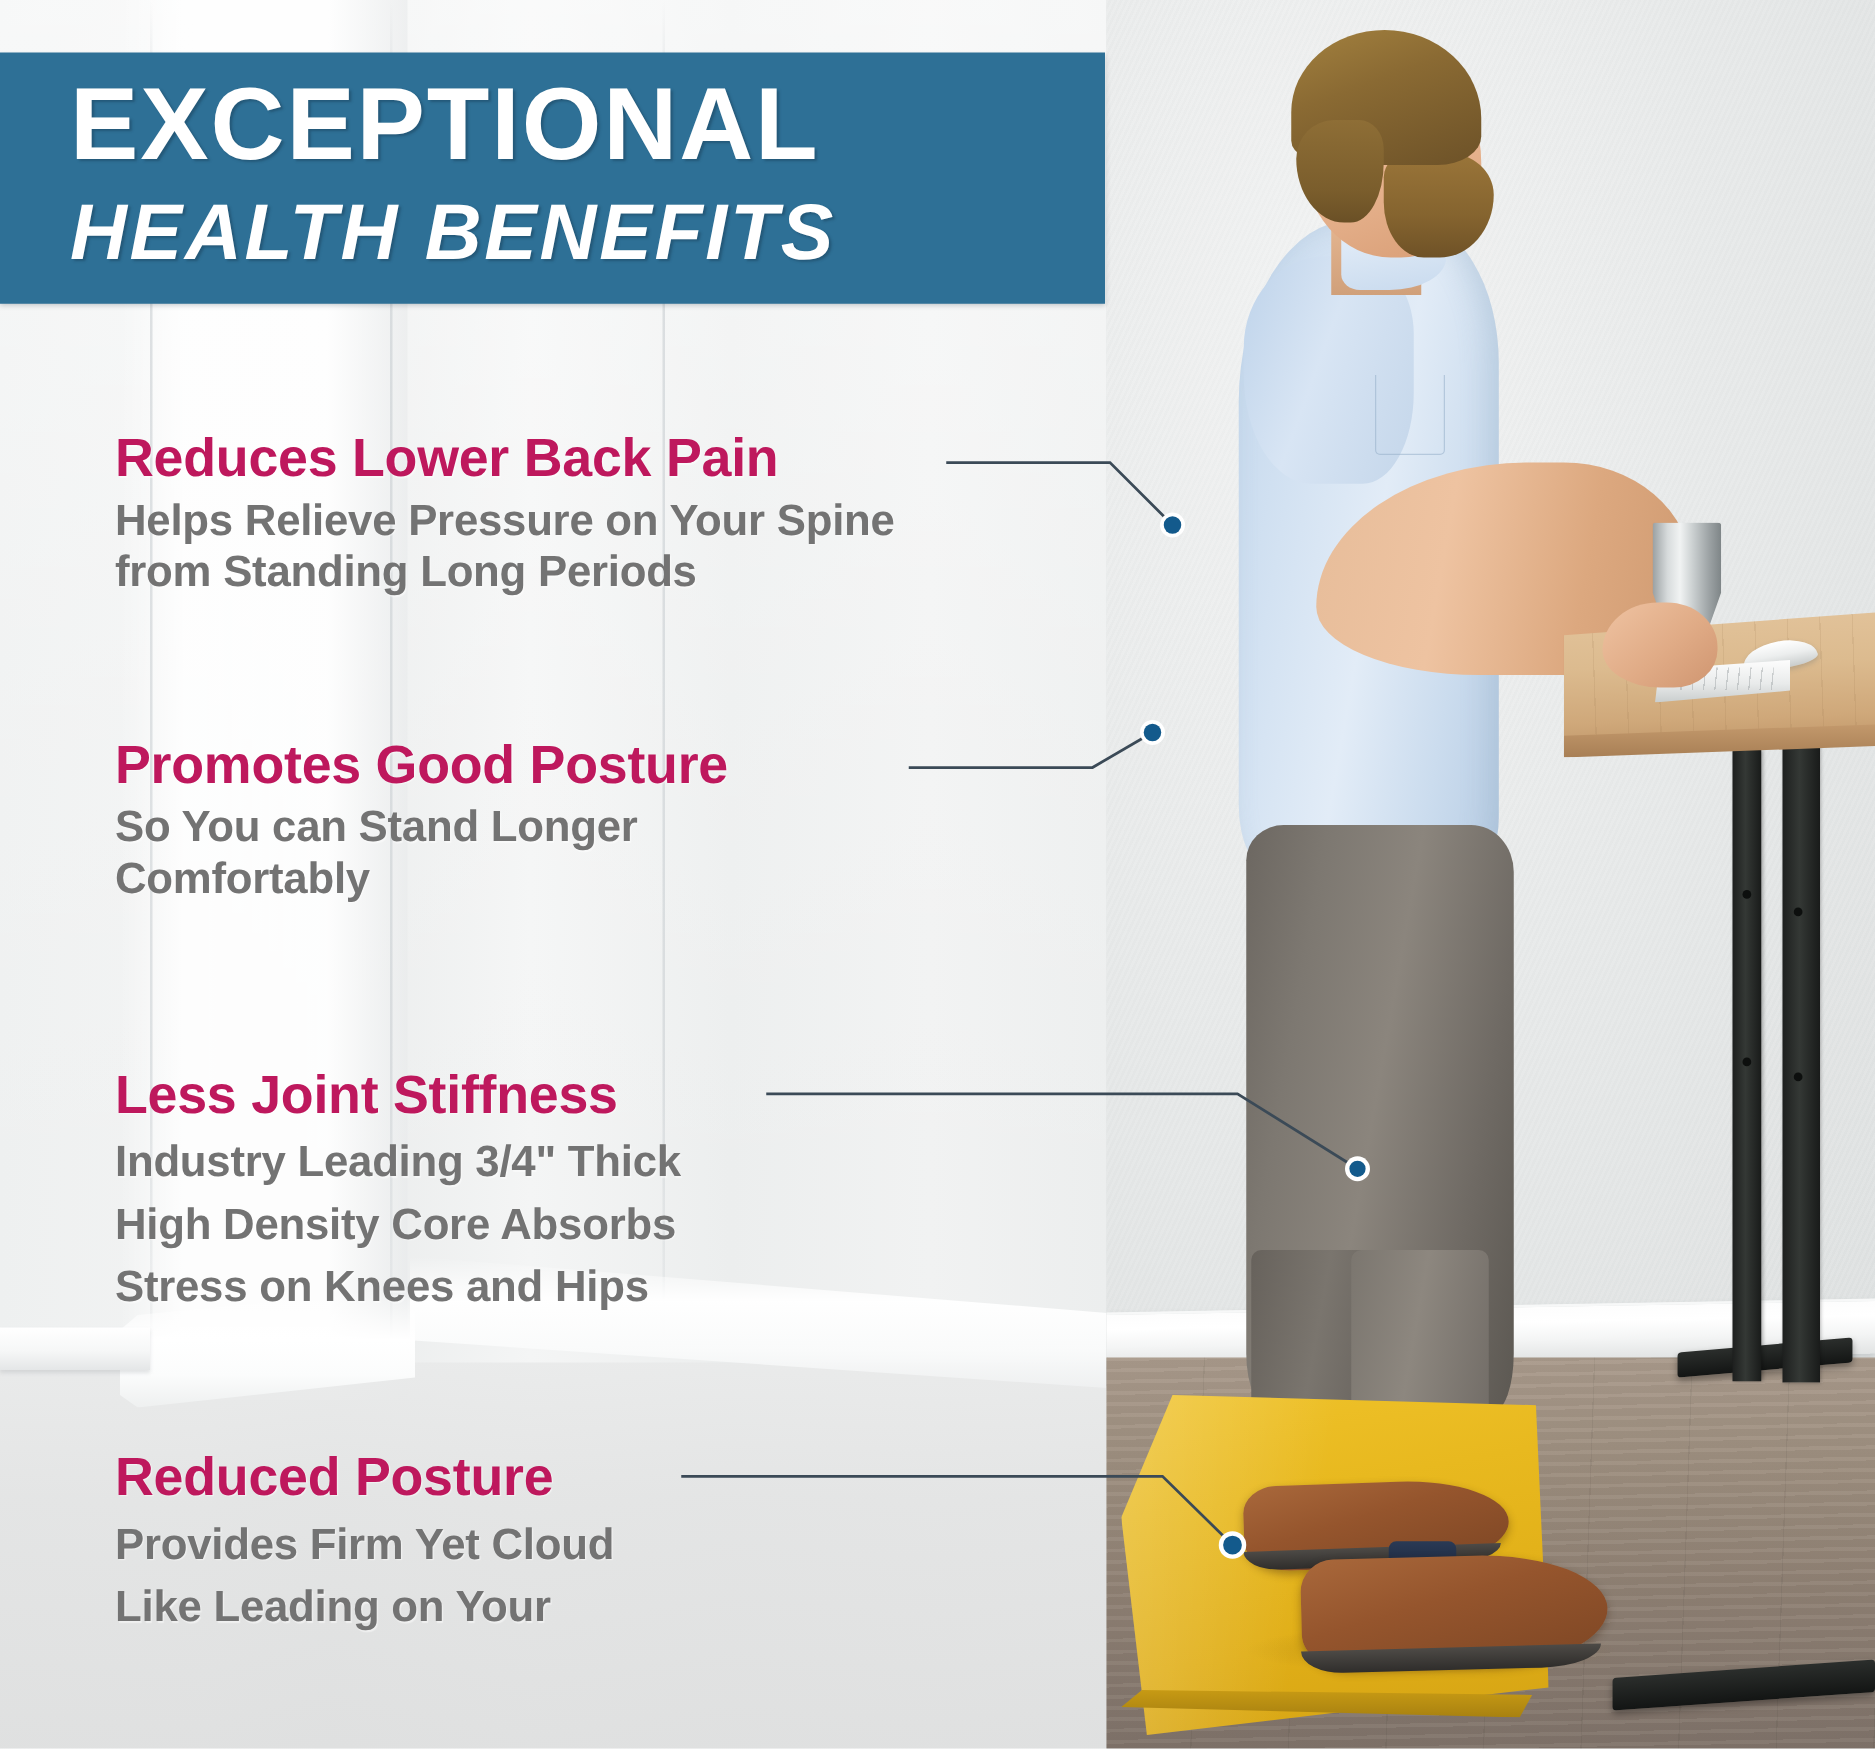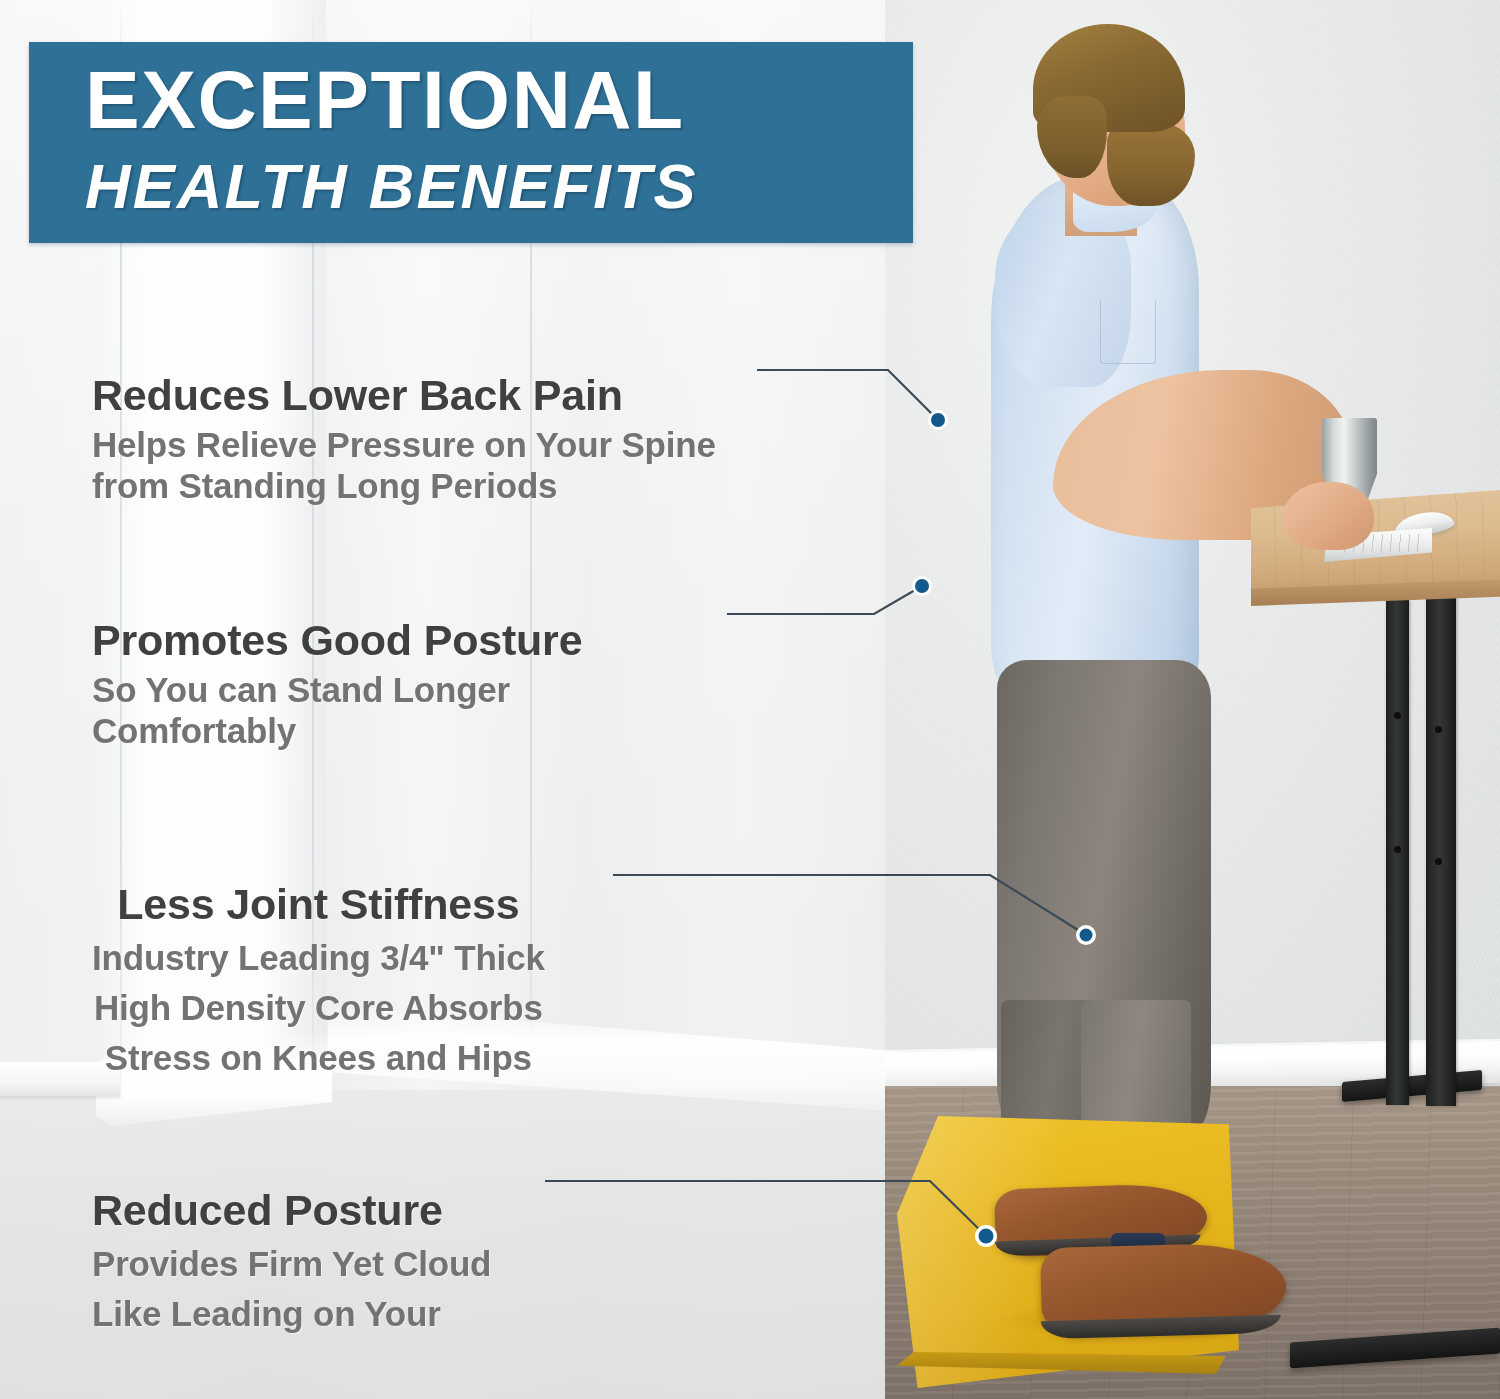--- a/index.html
+++ b/index.html
@@ -48,42 +48,40 @@
     background:linear-gradient(180deg,#e9eaea 0%, #e3e4e4 35%, #dedfdf 100%);
     opacity:.92;
   }
 
   
   .banner{
     position:absolute; left:0; top:42px; width:884px; height:201px;
     background:#2e7096;
     box-shadow:0 2px 4px rgba(60,80,95,.28);
     padding:10px 0 0 56px;
-    margin-left:29px;
   }
   .banner .line1{
     color:#ffffff; font-weight:bold; font-size:82px; line-height:96px;
     letter-spacing:1.5px; text-shadow:2px 2px 2px rgba(25,60,85,.45);
     white-space:nowrap; font-family:"Liberation Sans", sans-serif;
     transform:scaleX(1.0);
   }
   .banner .line2{
     color:#ffffff; font-weight:bold; font-size:63px; line-height:76px;
     letter-spacing:2.2px; text-shadow:2px 2px 2px rgba(25,60,85,.45);
     white-space:nowrap;
     font-style:italic;
   }
 
   
   .benefit{ position:absolute; }
   .benefit .b-title{
-    color:#404040; font-weight:bold; font-size:43px; line-height:49px;
+    color:#be185d; font-weight:bold; font-size:43px; line-height:49px;
     white-space:nowrap; text-shadow:1px 1px 1px rgba(255,255,255,.55);
     letter-spacing:-.2px;
-    margin-top:28px;
   }
   .benefit .b-sub{
     color:#737373; font-weight:600; font-size:35px; line-height:41px;
     white-space:nowrap; text-shadow:1px 1px 1px rgba(255,255,255,.5);
     letter-spacing:-.2px;
   }
   .benefit.loose .b-sub{ line-height:50px; }
   .benefit .b-sub-wrap{ margin-top:4px; }
 
   
@@ -399,21 +397,21 @@
   </div>
 
   <div class="benefit" style="left:92px; top:588px;">
     <div class="b-title">Promotes Good Posture</div>
     <div class="b-sub-wrap">
       <div class="b-sub">So You can Stand Longer</div>
       <div class="b-sub">Comfortably</div>
     </div>
   </div>
 
-  <div class="benefit loose" style="left:92px; top:852px;text-align:center;">
+  <div class="benefit loose" style="left:92px; top:852px;">
     <div class="b-title">Less Joint Stiffness</div>
     <div class="b-sub-wrap">
       <div class="b-sub">Industry Leading 3/4" Thick</div>
       <div class="b-sub">High Density Core Absorbs</div>
       <div class="b-sub">Stress on Knees and Hips</div>
     </div>
   </div>
 
   <div class="benefit loose" style="left:92px; top:1158px;">
     <div class="b-title">Reduced Posture</div>

